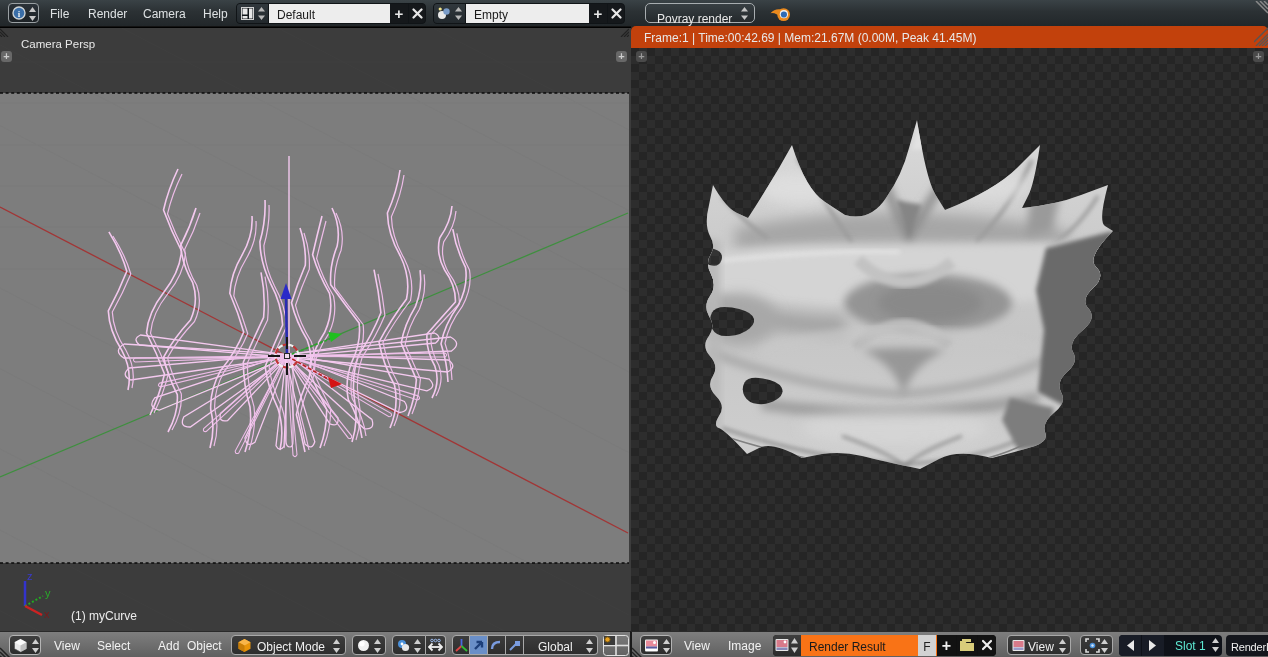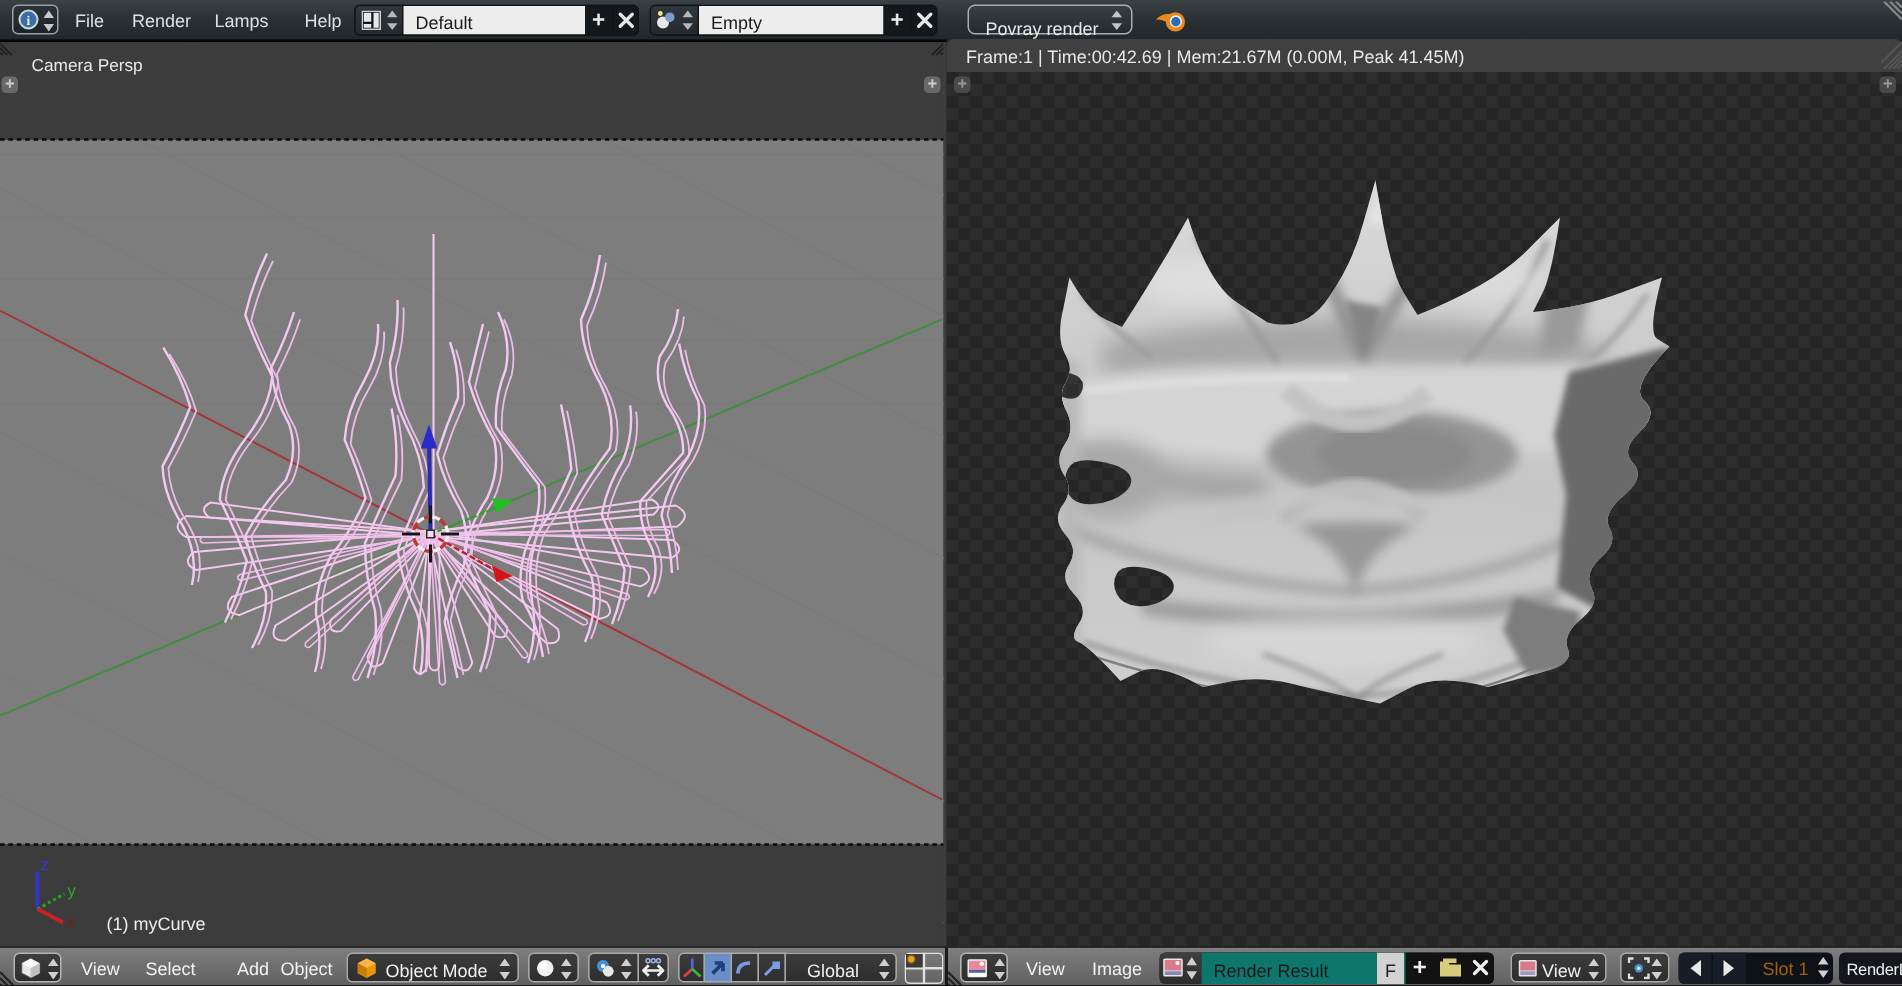--- a/index.html
+++ b/index.html
@@ -13,21 +13,21 @@
       <circle cx="7" cy="7" r="6" fill="#3a6ea8" stroke="#cdd3d6" stroke-width="1.4"></circle>
       <text x="7" y="10.5" font-size="9" font-weight="bold" fill="#e8eef2" text-anchor="middle" font-family="Liberation Serif">i</text>
     </svg>
     <svg class="abs" style="left:19px;top:2px" width="9" height="16" viewBox="0 0 9 16">
       <path d="M4.5 1 L8 6 L1 6 Z" fill="#c8c8c8"></path>
         <path d="M4.5 15 L8 10 L1 10 Z" fill="#c8c8c8"></path>
     </svg>
   </div>
   <div class="abs txt" style="left:50px;top:8px;color:#dde1e3">File</div>
   <div class="abs txt" style="left:88px;top:8px;color:#dde1e3">Render</div>
-  <div class="abs txt" style="left:143px;top:8px;color:#dde1e3">Lamps</div>
+  <div class="abs txt" style="left:143px;top:8px;color:#dde1e3">Camera</div>
   <div class="abs txt" style="left:203px;top:8px;color:#dde1e3">Help</div>
 
   <div class="abs" style="left:236px;top:3px;width:190px;height:21px;background:#101417;border:1px solid #101417;border-radius:4px;overflow:hidden">
     <div class="abs" style="left:0;top:0;width:31px;height:19px;background:linear-gradient(#31383d,#22282c)">
       <svg class="abs" style="left:4px;top:3px" width="13" height="13" viewBox="0 0 13 13">
         <rect x="0.5" y="0.5" width="12" height="12" fill="#11161a" stroke="#d0d0d0" stroke-width="1"></rect>
         <rect x="1.5" y="1.5" width="5" height="6" fill="#e8e8e8"></rect>
         <rect x="8" y="1.5" width="3.5" height="10" fill="#e8e8e8"></rect>
         <rect x="1.5" y="9" width="5" height="2.5" fill="#e8e8e8"></rect>
       </svg>
@@ -226,21 +226,21 @@
   </svg>
   <svg class="abs" style="left:0px;top:0px" width="9" height="9" viewBox="0 0 9 9">
       <path d="M0 1 L8 9 M0 4 L5 9 M0 7 L2 9" stroke="#222" stroke-width="1.2"></path>
     </svg>
   <svg class="abs" style="left:620px;top:0px" width="9" height="9" viewBox="0 0 9 9">
       <path d="M1 9 L9 1 M4 9 L9 4 M7 9 L9 7" stroke="#222" stroke-width="1.2"></path>
     </svg>
 </div>
 
 <div class="abs" style="left:631px;top:26px;width:637px;height:605px;overflow:hidden;background:#262626">
-  <div class="abs" style="left:0;top:0;width:637px;height:22px;background:#404040;border-radius:5px 5px 0 0">
+  <div class="abs" style="left:0;top:0;width:637px;height:22px;background:#c2410c;border-radius:5px 5px 0 0">
      <div class="abs txt" style="left:13px;top:6px;color:#e8e8e8">Frame:1 | Time:00:42.69 | Mem:21.67M (0.00M, Peak 41.45M)</div>
      <svg class="abs" style="right:0px;top:0px" width="14" height="20" viewBox="0 0 14 20">
         <path d="M2 20 L14 8 M5 20 L14 11 M8 20 L14 14 M11 20 L14 17 M0 16 L14 2" stroke="#555" stroke-width="1.3"></path>
       </svg>
   </div>
   <div class="abs" style="left:0;top:22px;width:637px;height:583px;background:repeating-conic-gradient(#2d2d2d 0% 25%, #252525 0% 50%) 0 0 / 16px 16px">
   </div>
   <svg class="abs" style="left:0;top:22px" width="637" height="583" viewBox="0 22 637 583">
       <defs>
 <linearGradient id="gbody" x1="0" y1="0" x2="0" y2="1">
@@ -440,21 +440,21 @@
         <rect x="0.5" y="1" width="13" height="12" rx="1" fill="#e8e8e8"></rect>
         <rect x="1.5" y="2" width="11" height="7" fill="#d87a8a"></rect>
         <circle cx="10" cy="4" r="1.4" fill="#fff"></circle>
         <rect x="1.5" y="9.5" width="11" height="2.5" fill="#8888b8"></rect>
       </svg>
       <svg class="abs" style="left:17px;top:3px" width="9" height="15" viewBox="0 0 9 15">
         <path d="M4.5 0 L8 5.5 L1 5.5 Z" fill="#cfcfcf"></path>
           <path d="M4.5 15 L8 9.5 L1 9.5 Z" fill="#cfcfcf"></path>
       </svg>
     </div>
-    <div class="abs" style="left:28px;top:0;width:138px;height:21px;background:#0f766e;color:#1a1a1a;font-size:12px;padding:5px 0 0 8px">Render Result</div>
+    <div class="abs" style="left:28px;top:0;width:138px;height:21px;background:#f97316;color:#1a1a1a;font-size:12px;padding:5px 0 0 8px">Render Result</div>
     <div class="abs" style="left:145px;top:0;width:18px;height:21px;background:#d2d2d2;color:#222;font-size:12px;text-align:center;padding-top:5px">F</div>
     <div class="abs" style="left:164px;top:0;width:19px;height:21px;background:#121212;color:#efefef;text-align:center;font-size:16px;font-weight:bold;line-height:21px">+</div>
     <div class="abs" style="left:184px;top:0;width:20px;height:21px;background:#121212">
       <svg style="margin:3px 0 0 2px" width="16" height="14" viewBox="0 0 16 14">
         <path d="M1 3 L6 3 L7.5 5 L15 5 L15 13 L1 13 Z" fill="#d8cc7a"></path>
         <rect x="3" y="1" width="9" height="3" fill="#d8cc7a"></rect>
       </svg>
     </div>
     <div class="abs" style="left:205px;top:0;width:18px;height:21px;background:#121212">
       <svg style="margin:4px 0 0 3px" width="12" height="12" viewBox="0 0 12 12">
@@ -492,21 +492,21 @@
     <div class="abs" style="left:0;top:0;width:22px;height:21px;background:#181c26">
       <svg style="margin:5px 0 0 6px" width="10" height="11" viewBox="0 0 10 11">
           <path d="M9 0 L2 5.5 L9 11 Z" fill="#e8e8e8"></path>
         </svg>
     </div>
     <div class="abs" style="left:23px;top:0;width:22px;height:21px;background:#181c26">
       <svg style="margin:5px 0 0 6px" width="10" height="11" viewBox="0 0 10 11">
           <path d="M1 0 L8 5.5 L1 11 Z" fill="#e8e8e8"></path>
         </svg>
     </div>
-    <div class="abs txt" style="left:56px;top:5px;color:#a16207">Slot 1</div>
+    <div class="abs txt" style="left:56px;top:5px;color:#5eead4">Slot 1</div>
     <svg class="abs" style="right:2px;top:3px" width="9" height="14" viewBox="0 0 9 14">
       <path d="M4.5 0 L8 5 L1 5 Z" fill="#cfcfcf"></path>
         <path d="M4.5 14 L8 9 L1 9 Z" fill="#cfcfcf"></path>
     </svg>
   </div>
   <div class="abs" style="left:594px;top:3px;width:80px;height:21px;background:#14161c;border-radius:4px 0 0 4px;overflow:hidden">
     <div class="abs" style="left:5px;top:6px;color:#f0f0f0;font-size:11px;white-space:nowrap;letter-spacing:-0.2px">RenderLa</div>
   </div>
 </div>
 

